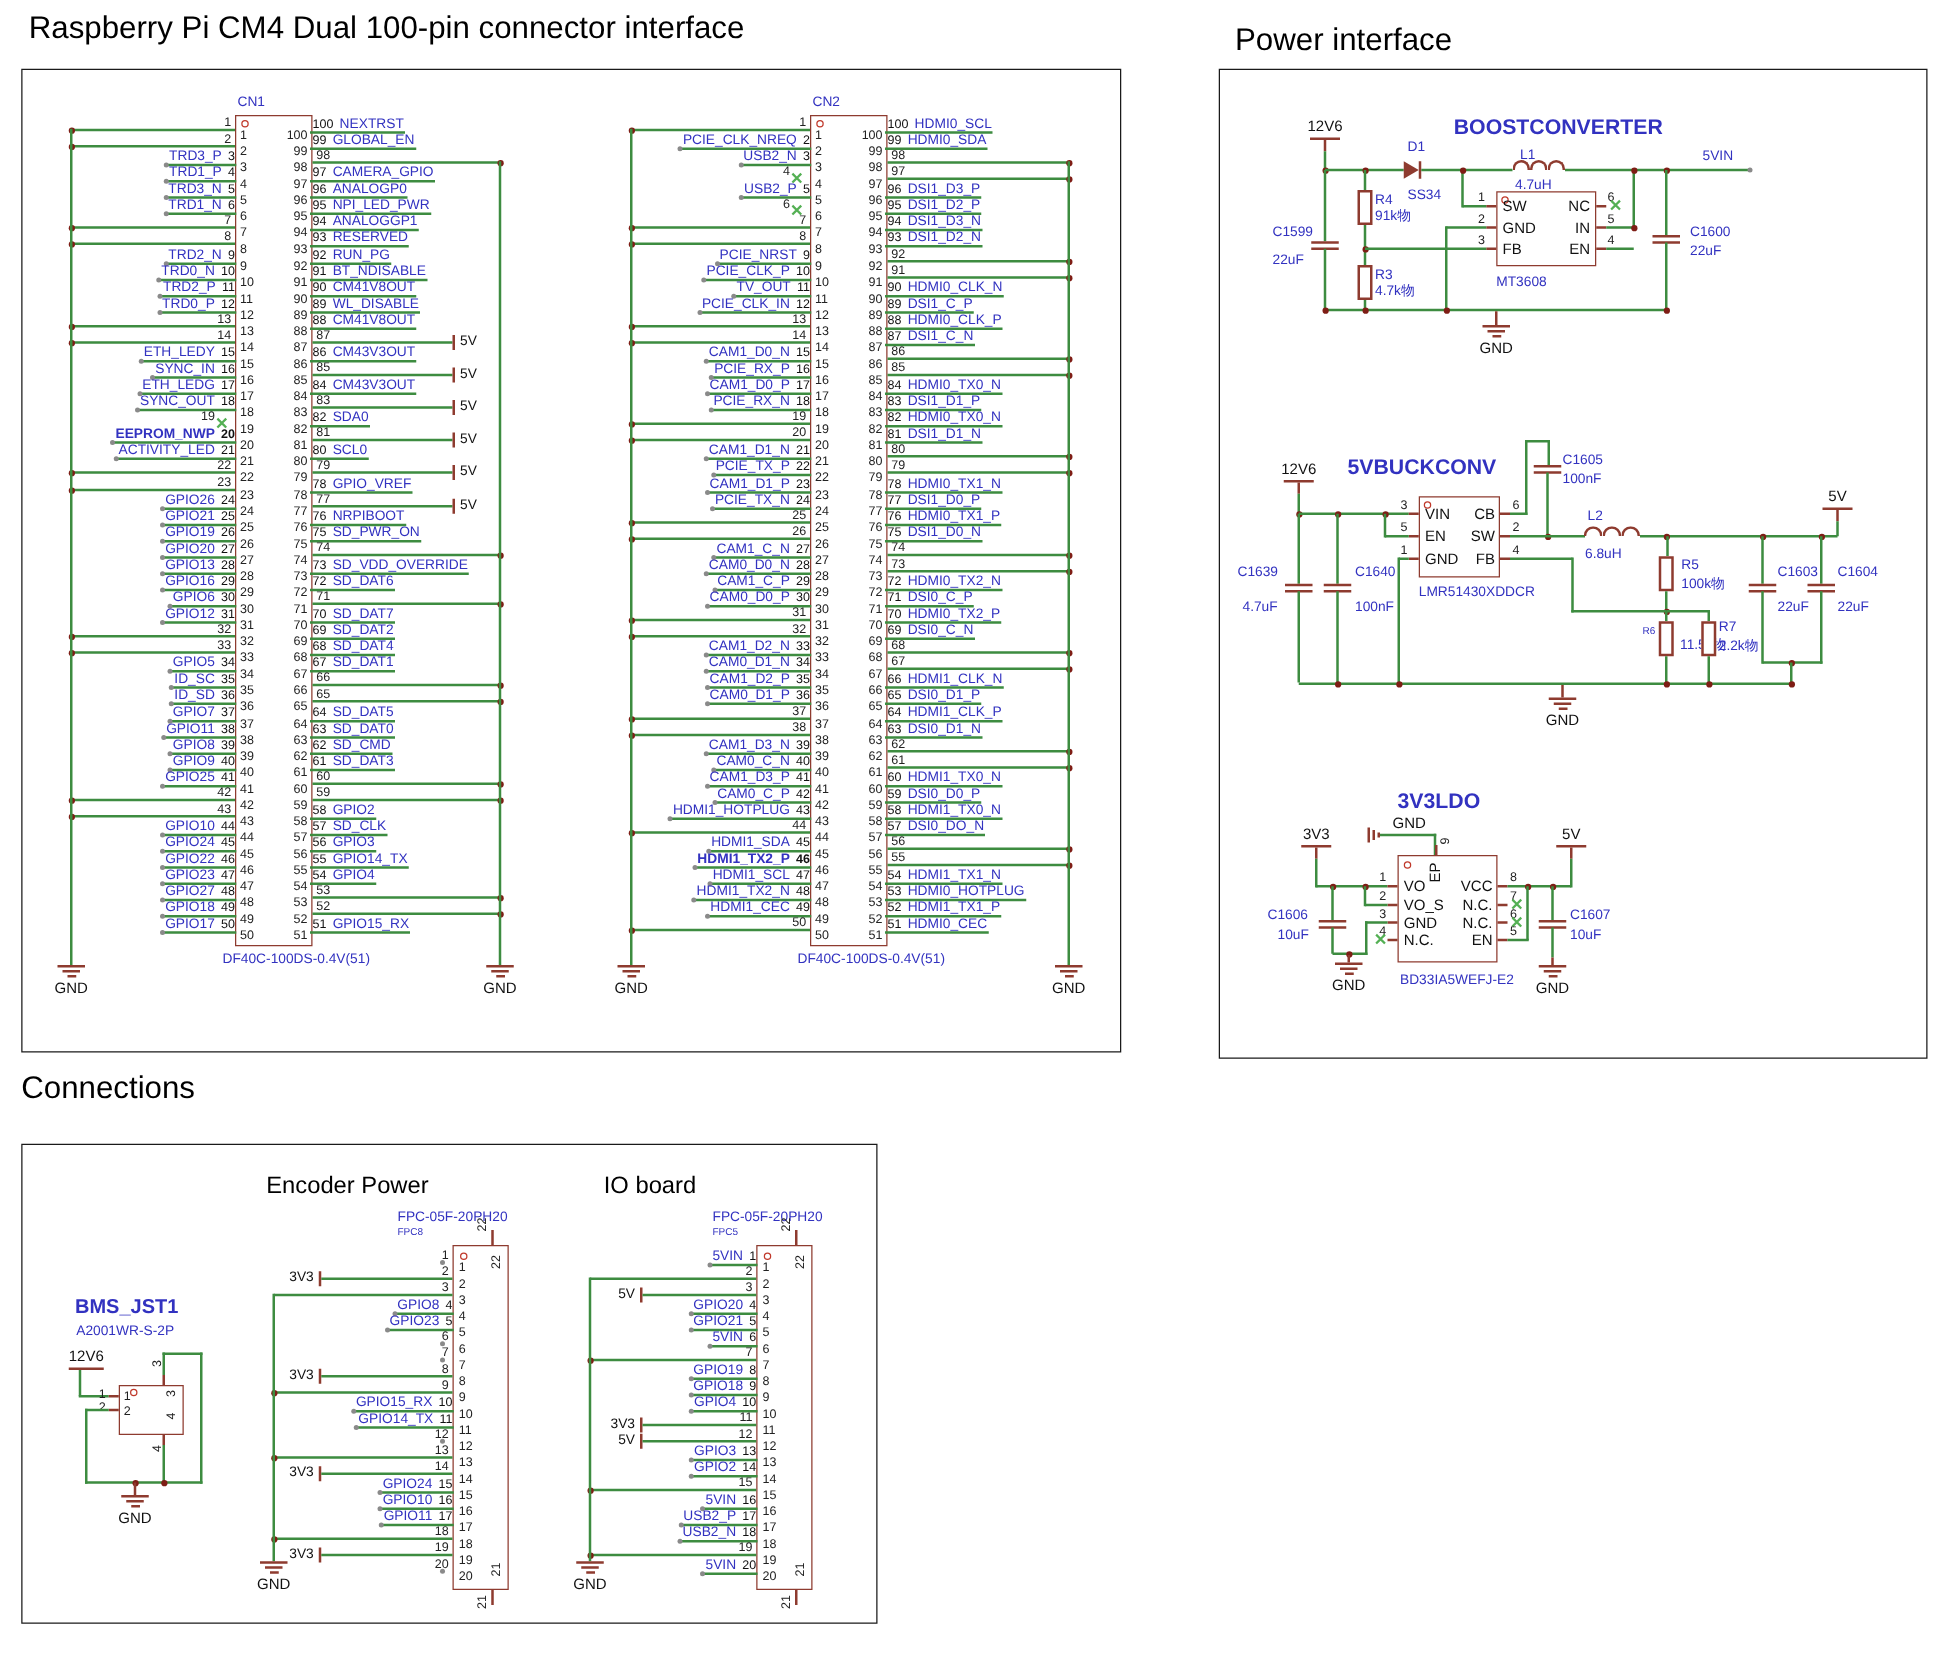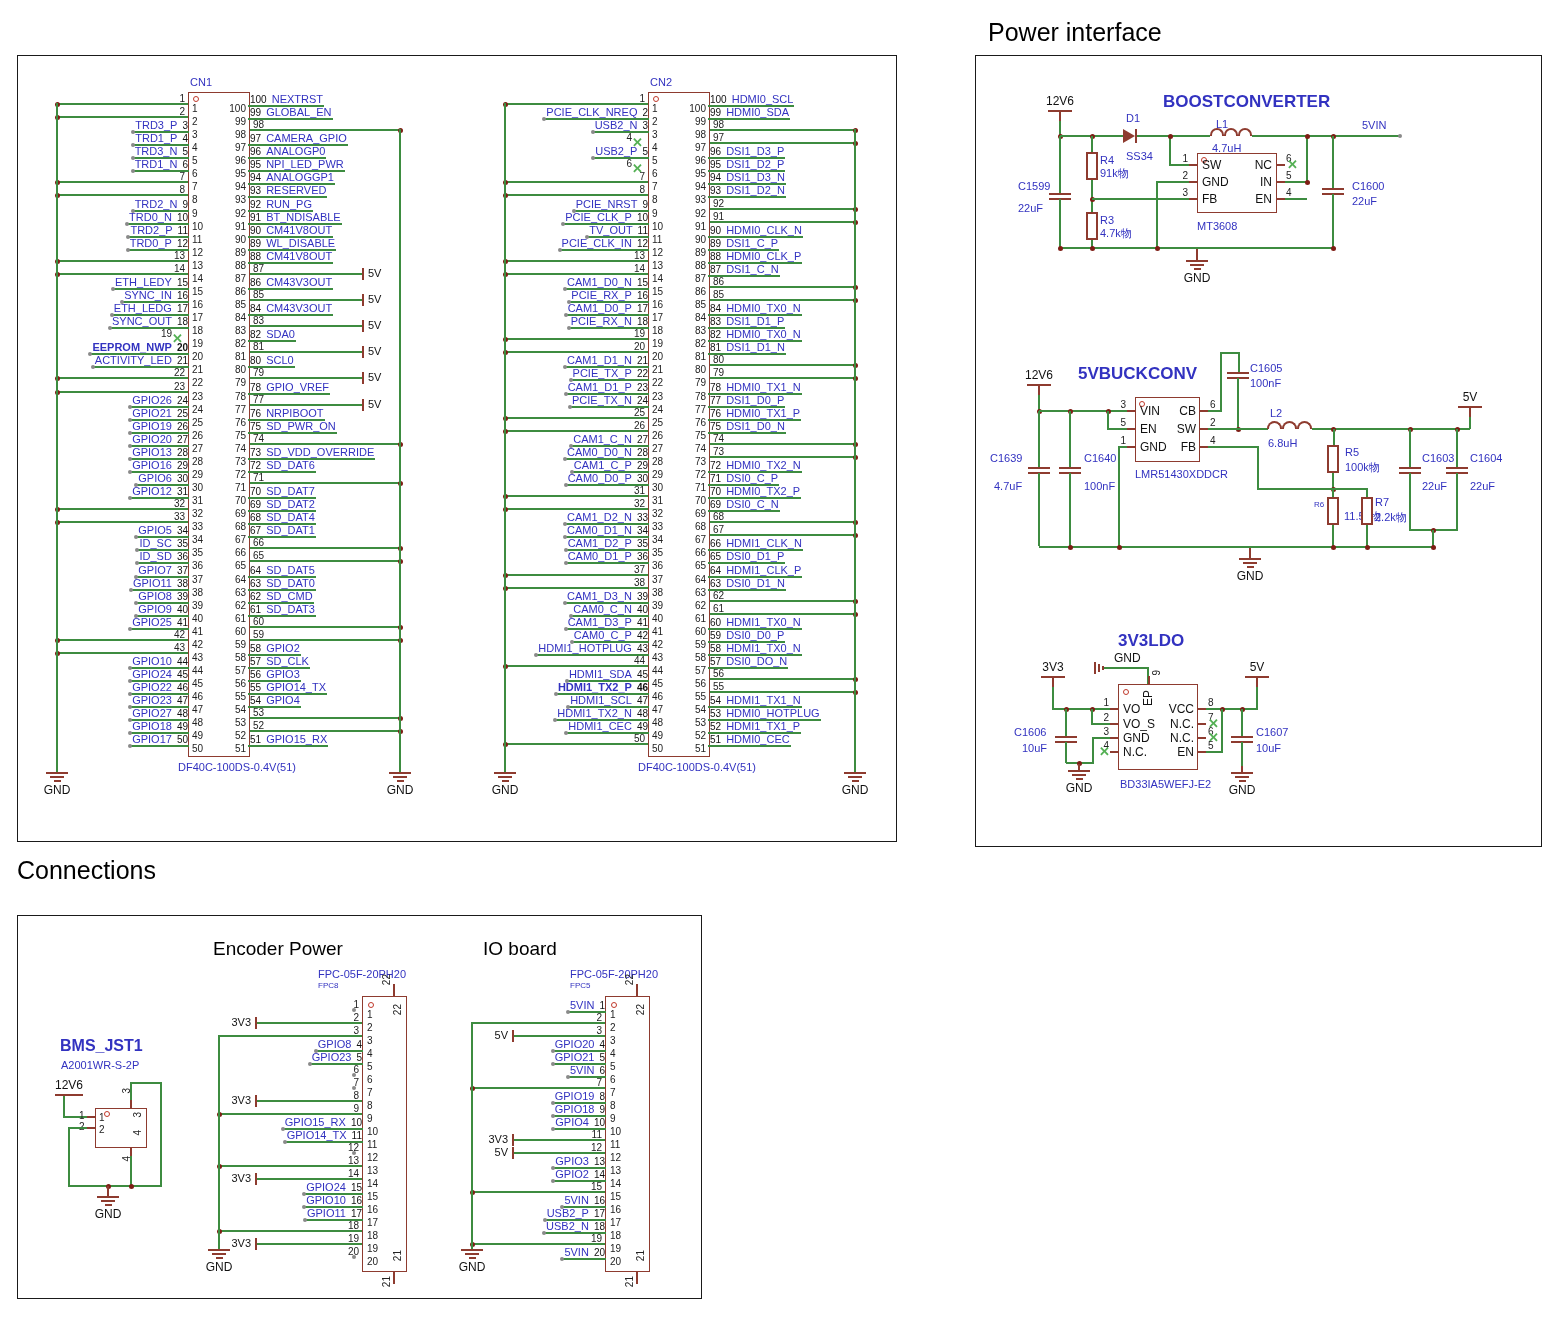--- a/index.html
+++ b/index.html
@@ -29,20 +29,21 @@
   .resistor{position:absolute;width:12px;border:2px solid #8e3b2f;background:#fff;box-sizing:border-box;}
   .tri{position:absolute;width:0;height:0;border-top:7px solid transparent;border-bottom:7px solid transparent;border-left:12px solid #8e3b2f;}
   .pin1c{position:absolute;width:6px;height:6px;border:1.5px solid #c0392b;border-radius:50%;background:#fff;box-sizing:border-box;}
   .rot{writing-mode:vertical-rl;transform:rotate(180deg);}
   .small8{font-size:8px;}
 </style>
 </head>
 <body>
 
 <div id="canvas">
+  <div class="h1" style="left:23px;top:8px;">Raspberry Pi CM4 Dual 100-pin connector interface</div>
   <div class="h1" style="left:988px;top:18px;">Power interface</div>
   <div class="h1" style="left:17px;top:856px;">Connections</div>
   <div class="frame" style="left:17px;top:55px;width:878px;height:785px;"></div>
   <div class="frame" style="left:975px;top:55px;width:565px;height:790px;"></div>
   <div class="frame" style="left:17px;top:915px;width:683px;height:382px;"></div>
 <div class="netlbl" style="left: 190px; top: 77px;">CN1</div>
     <div class="cbody" style="left: 188px; top: 92px; width: 62px; height: 665px;"></div>
     <div class="pin1c" style="left: 193px; top: 96px;"></div>
     <div class="netlbl" style="left: 178px; top: 762px;">DF40C-100DS-0.4V(51)</div>
     <div class="innum" style="left: 192px; top: 104px;">1</div>

